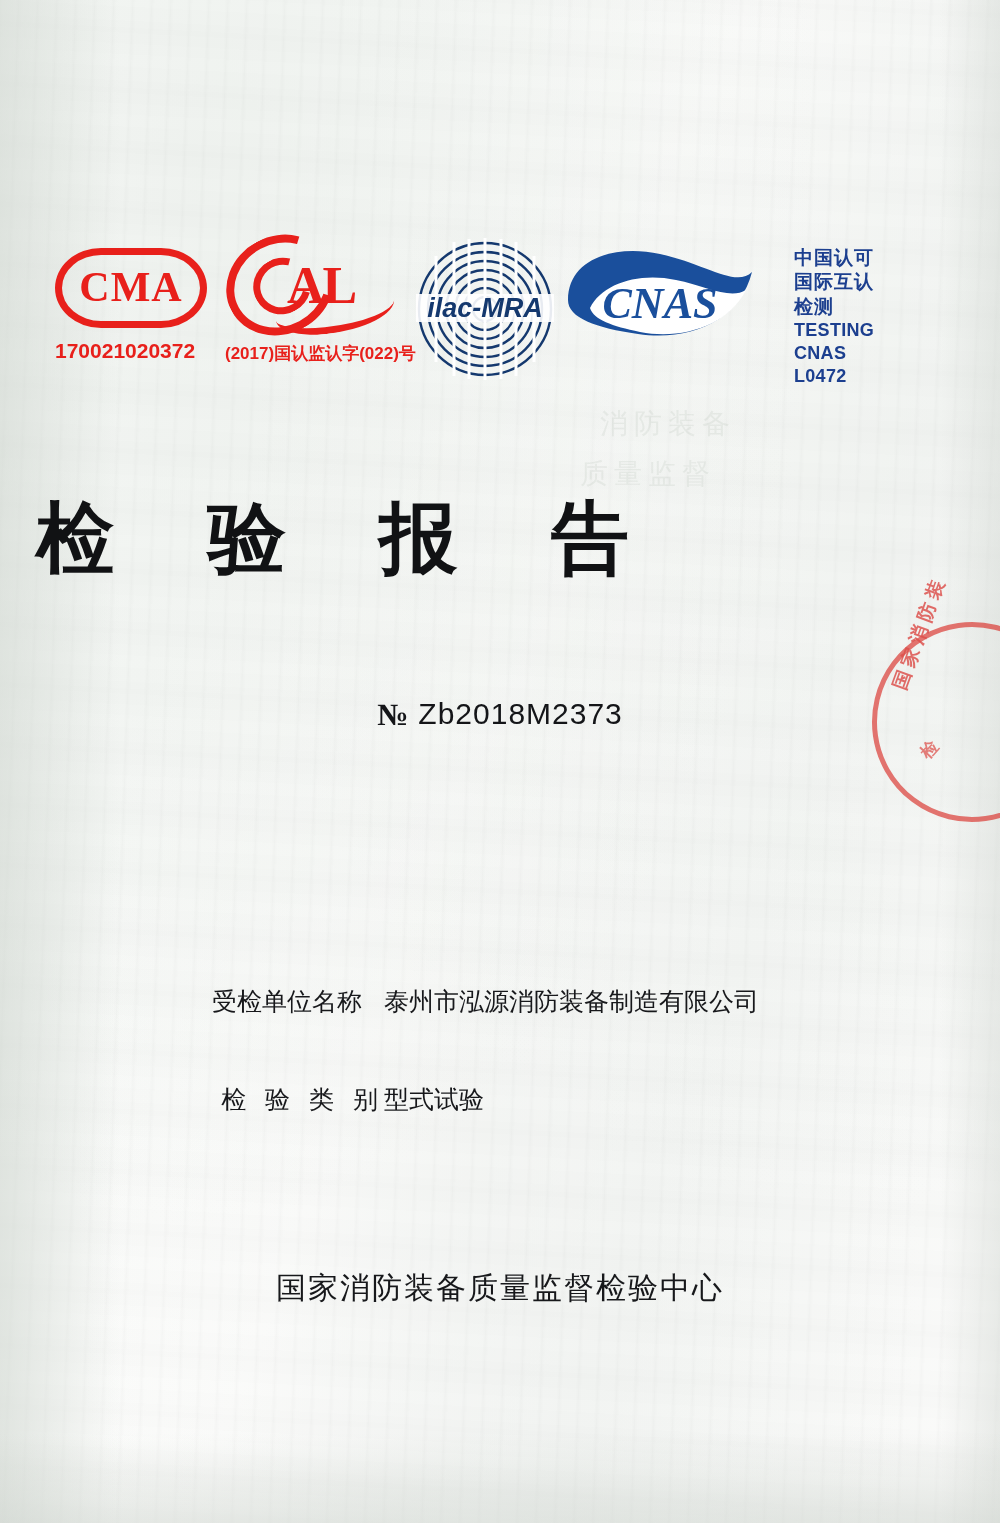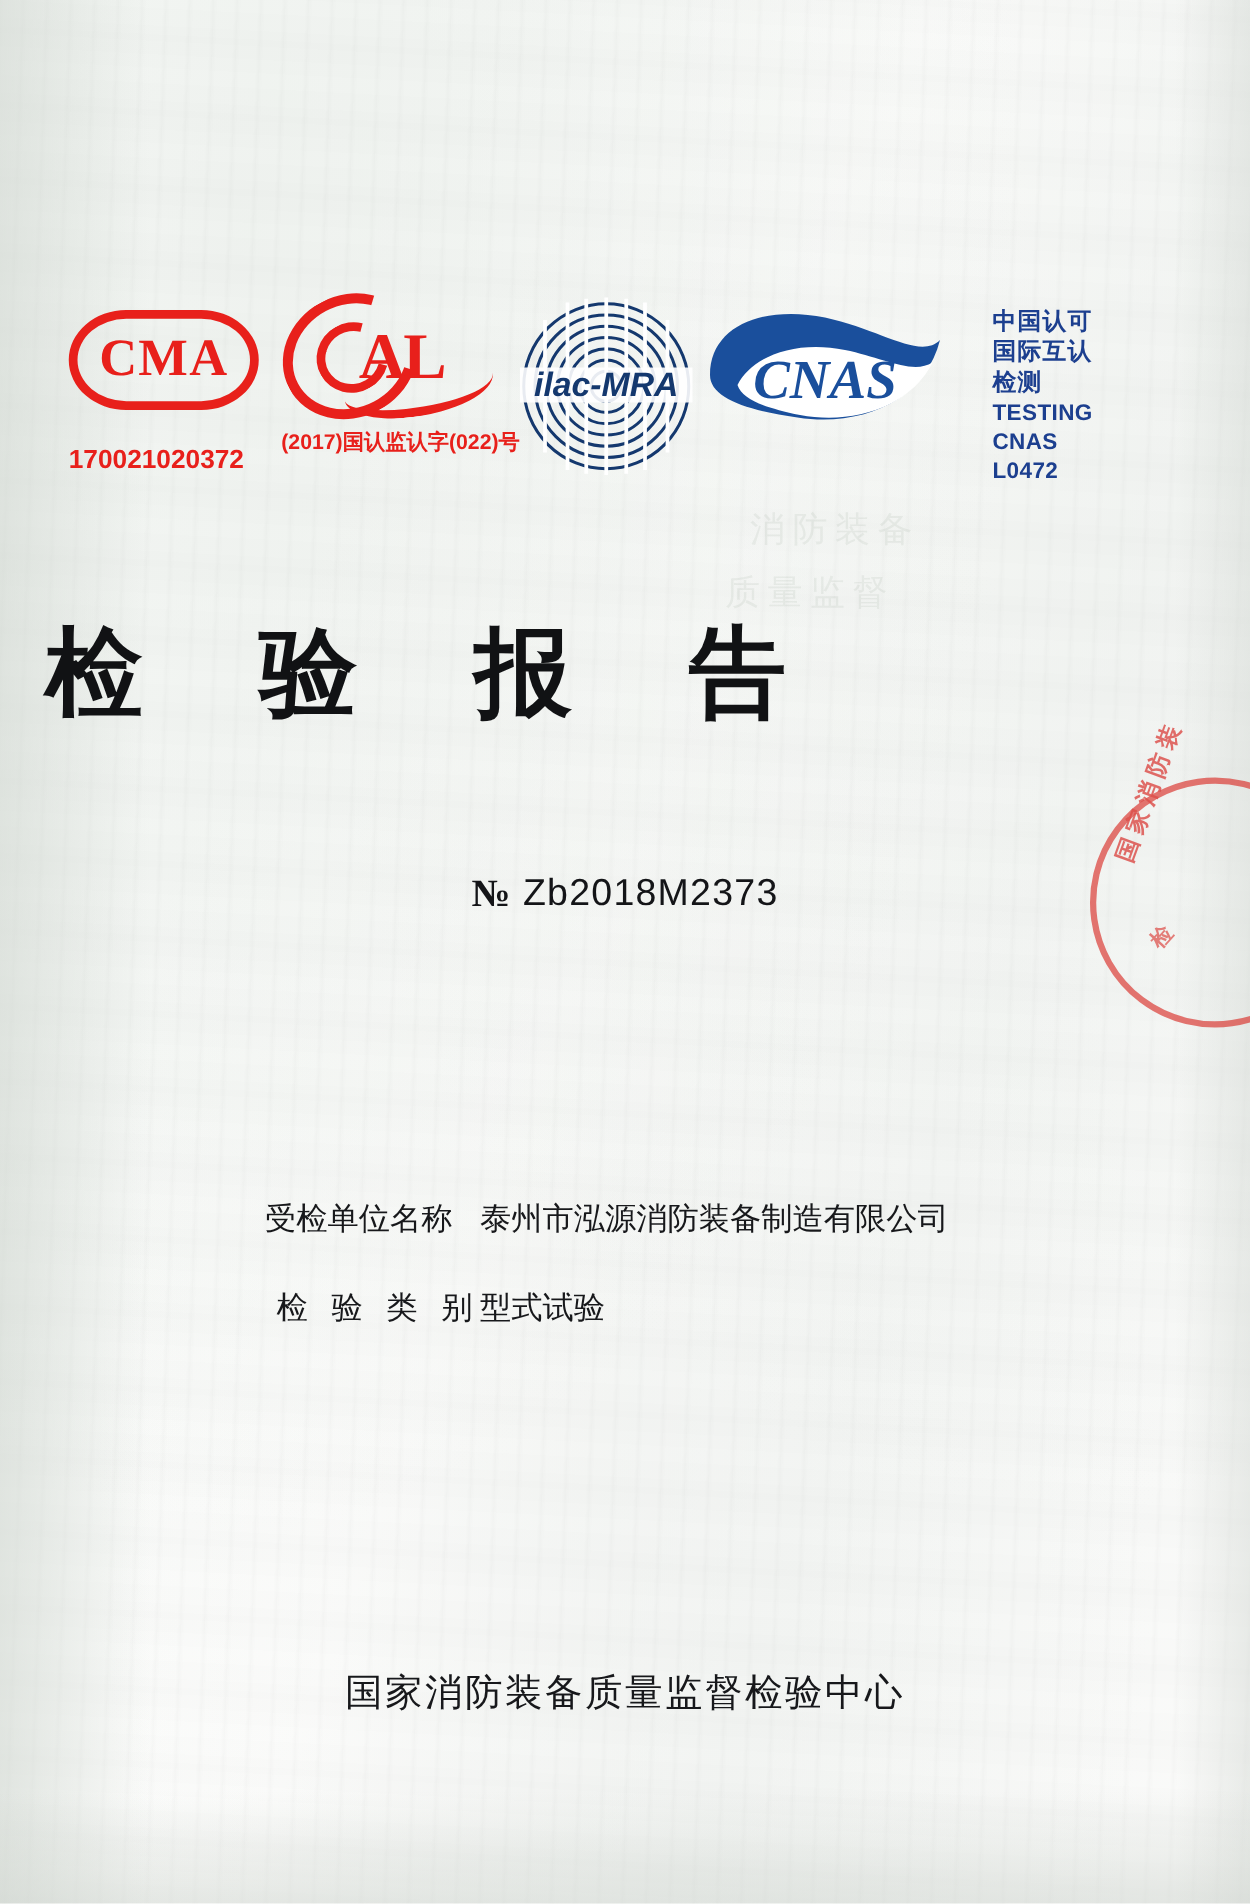--- a/index.html
+++ b/index.html
@@ -78,21 +78,21 @@
     top: 50%;
     transform: translate(-50%, -52%);
     font-family: "Liberation Serif", serif;
     font-weight: bold;
     font-size: 42px;
     color: #e8201b;
     letter-spacing: 1px;
     white-space: nowrap;
   }
   .cma-code {
-    margin-top: 28px;
+    margin-top: 11px;
     font-family: "Liberation Sans", sans-serif;
     font-weight: bold;
     font-size: 21px;
     color: #e8201b;
     letter-spacing: 0px;
     white-space: nowrap;
   }
   .cnacl-block {
     position: absolute;
     left: 170px;
@@ -241,28 +241,29 @@
   }
   .field-label.spaced {
     letter-spacing: 6px;
     text-align: right;
   }
   .field-value {
     font-family: "Liberation Sans", sans-serif;
     font-size: 25px;
     color: #17181b;
     white-space: nowrap;
+    margin-top: 27px;
   }
 
   
   .issuer {
     position: absolute;
     left: 0;
     right: 0;
-    top: 1334px;
+    top: 1268px;
     text-align: center;
     font-family: "Liberation Sans", sans-serif;
     font-size: 30px;
     letter-spacing: 2px;
     color: #17181b;
   }
 
   
   .seal {
     position: absolute;

